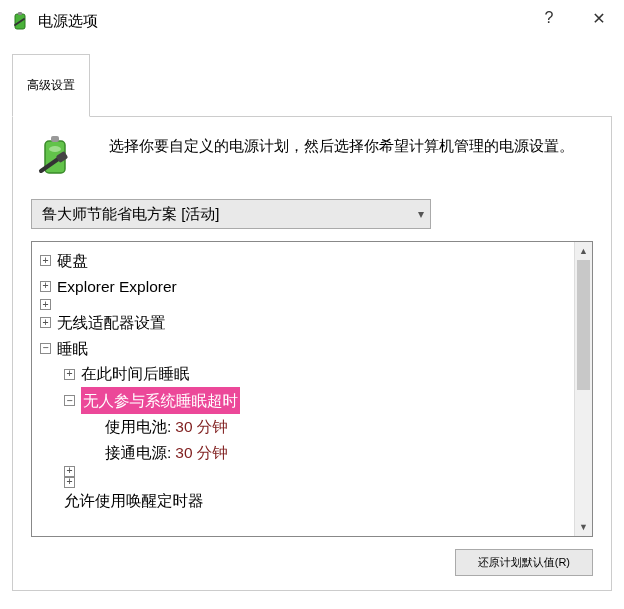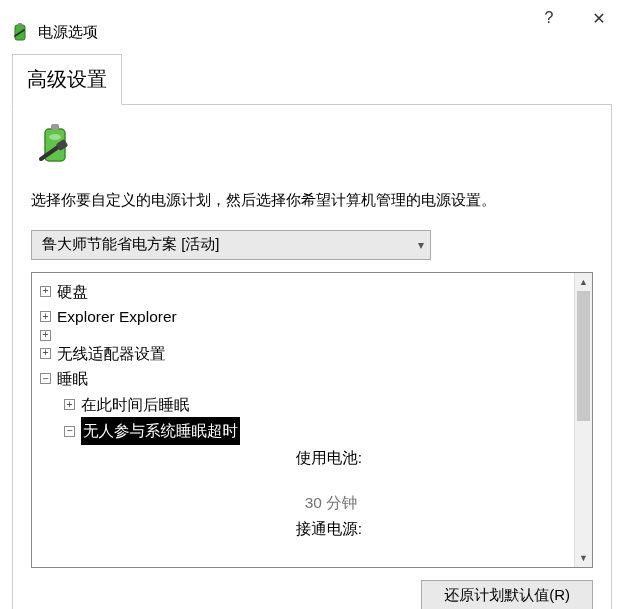--- a/index.html
+++ b/index.html
@@ -7,21 +7,21 @@
       font-family: "Microsoft YaHei", "Segoe UI", sans-serif;
       font-size: 14px;
       background: #fff;
       width: 624px;
       height: 609px;
       overflow: hidden;
     }
     .titlebar {
       height: 42px;
       display: flex;
-      align-items: flex-end;
+      align-items: center;
       padding: 0 0 0 10px;
       position: relative;
     }
     .titlebar .app-icon {
       width: 20px; height: 20px;
       margin-right: 8px;
       display: inline-flex;
       align-items: center;
       justify-content: center;
     }
@@ -42,38 +42,37 @@
       font-size: 16px;
       color: #333;
     }
     .tabstrip {
       margin: 12px 12px 0 12px;
       border-bottom: 1px solid #ccc;
       display: flex;
       position: relative;
     }
     .tab {
-      padding: 11px 14px;
+      padding: 22px 14px;
       border: 1px solid #ccc;
       border-bottom: 1px solid #fff;
       background: #fff;
       margin-bottom: -1px;
-      font-size: 20px;
+      font-size: 12px;
     }
     .content {
       margin: 0 12px;
       border: 1px solid #ccc;
       border-top: none;
       padding: 16px 18px 14px 18px;
     }
     .info-row {
       display: flex;
-      gap: 18px;
+      gap: 30px;
       margin-bottom: 18px;
-      flex-direction: column;
     }
     .battery-icon {
       width: 48px; height: 48px;
       flex-shrink: 0;
     }
     .info-text {
       font-size: 15px;
       line-height: 1.5;
       color: #000;
       padding-top: 2px;
@@ -126,27 +125,27 @@
       color: #555;
       background: #fff;
       flex-shrink: 0;
       font-family: monospace;
     }
     .exp-placeholder {
       width: 11px; margin-right: 6px; flex-shrink: 0;
     }
     .indent0 { padding-left: 8px; }
     .indent1 { padding-left: 32px; }
-    .indent2 { padding-left: 56px; flex-direction: column; }
+    .indent2 { padding-left: 56px; }
     .selected-label {
-      background: #000000;
+      background: #ec4899;
       color: #fff;
       padding: 1px 2px;
     }
-    .value-link { color: #737373; margin-top: 20px; }
+    .value-link { color: #7f1d1d; }
     .scrollbar {
       width: 18px;
       background: #f0f0f0;
       border-left: 1px solid #ddd;
       display: flex;
       flex-direction: column;
     }
     .sb-btn {
       height: 18px;
       display: flex;
@@ -164,21 +163,21 @@
     }
     .button-row {
       display: flex;
       justify-content: flex-end;
       margin-top: 12px;
     }
     .restore-btn {
       border: 1px solid #aaa;
       background: #e9e9e9;
       padding: 5px 22px;
-      font-size: 15px;
+      font-size: 11px;
       color: #000;
     }
     .leaf-label { margin-right: 4px; }
   </style>
 </head>
 <body>
 
 <div class="titlebar">
   <span class="app-icon">
     <svg width="20" height="20" viewBox="0 0 20 20">

